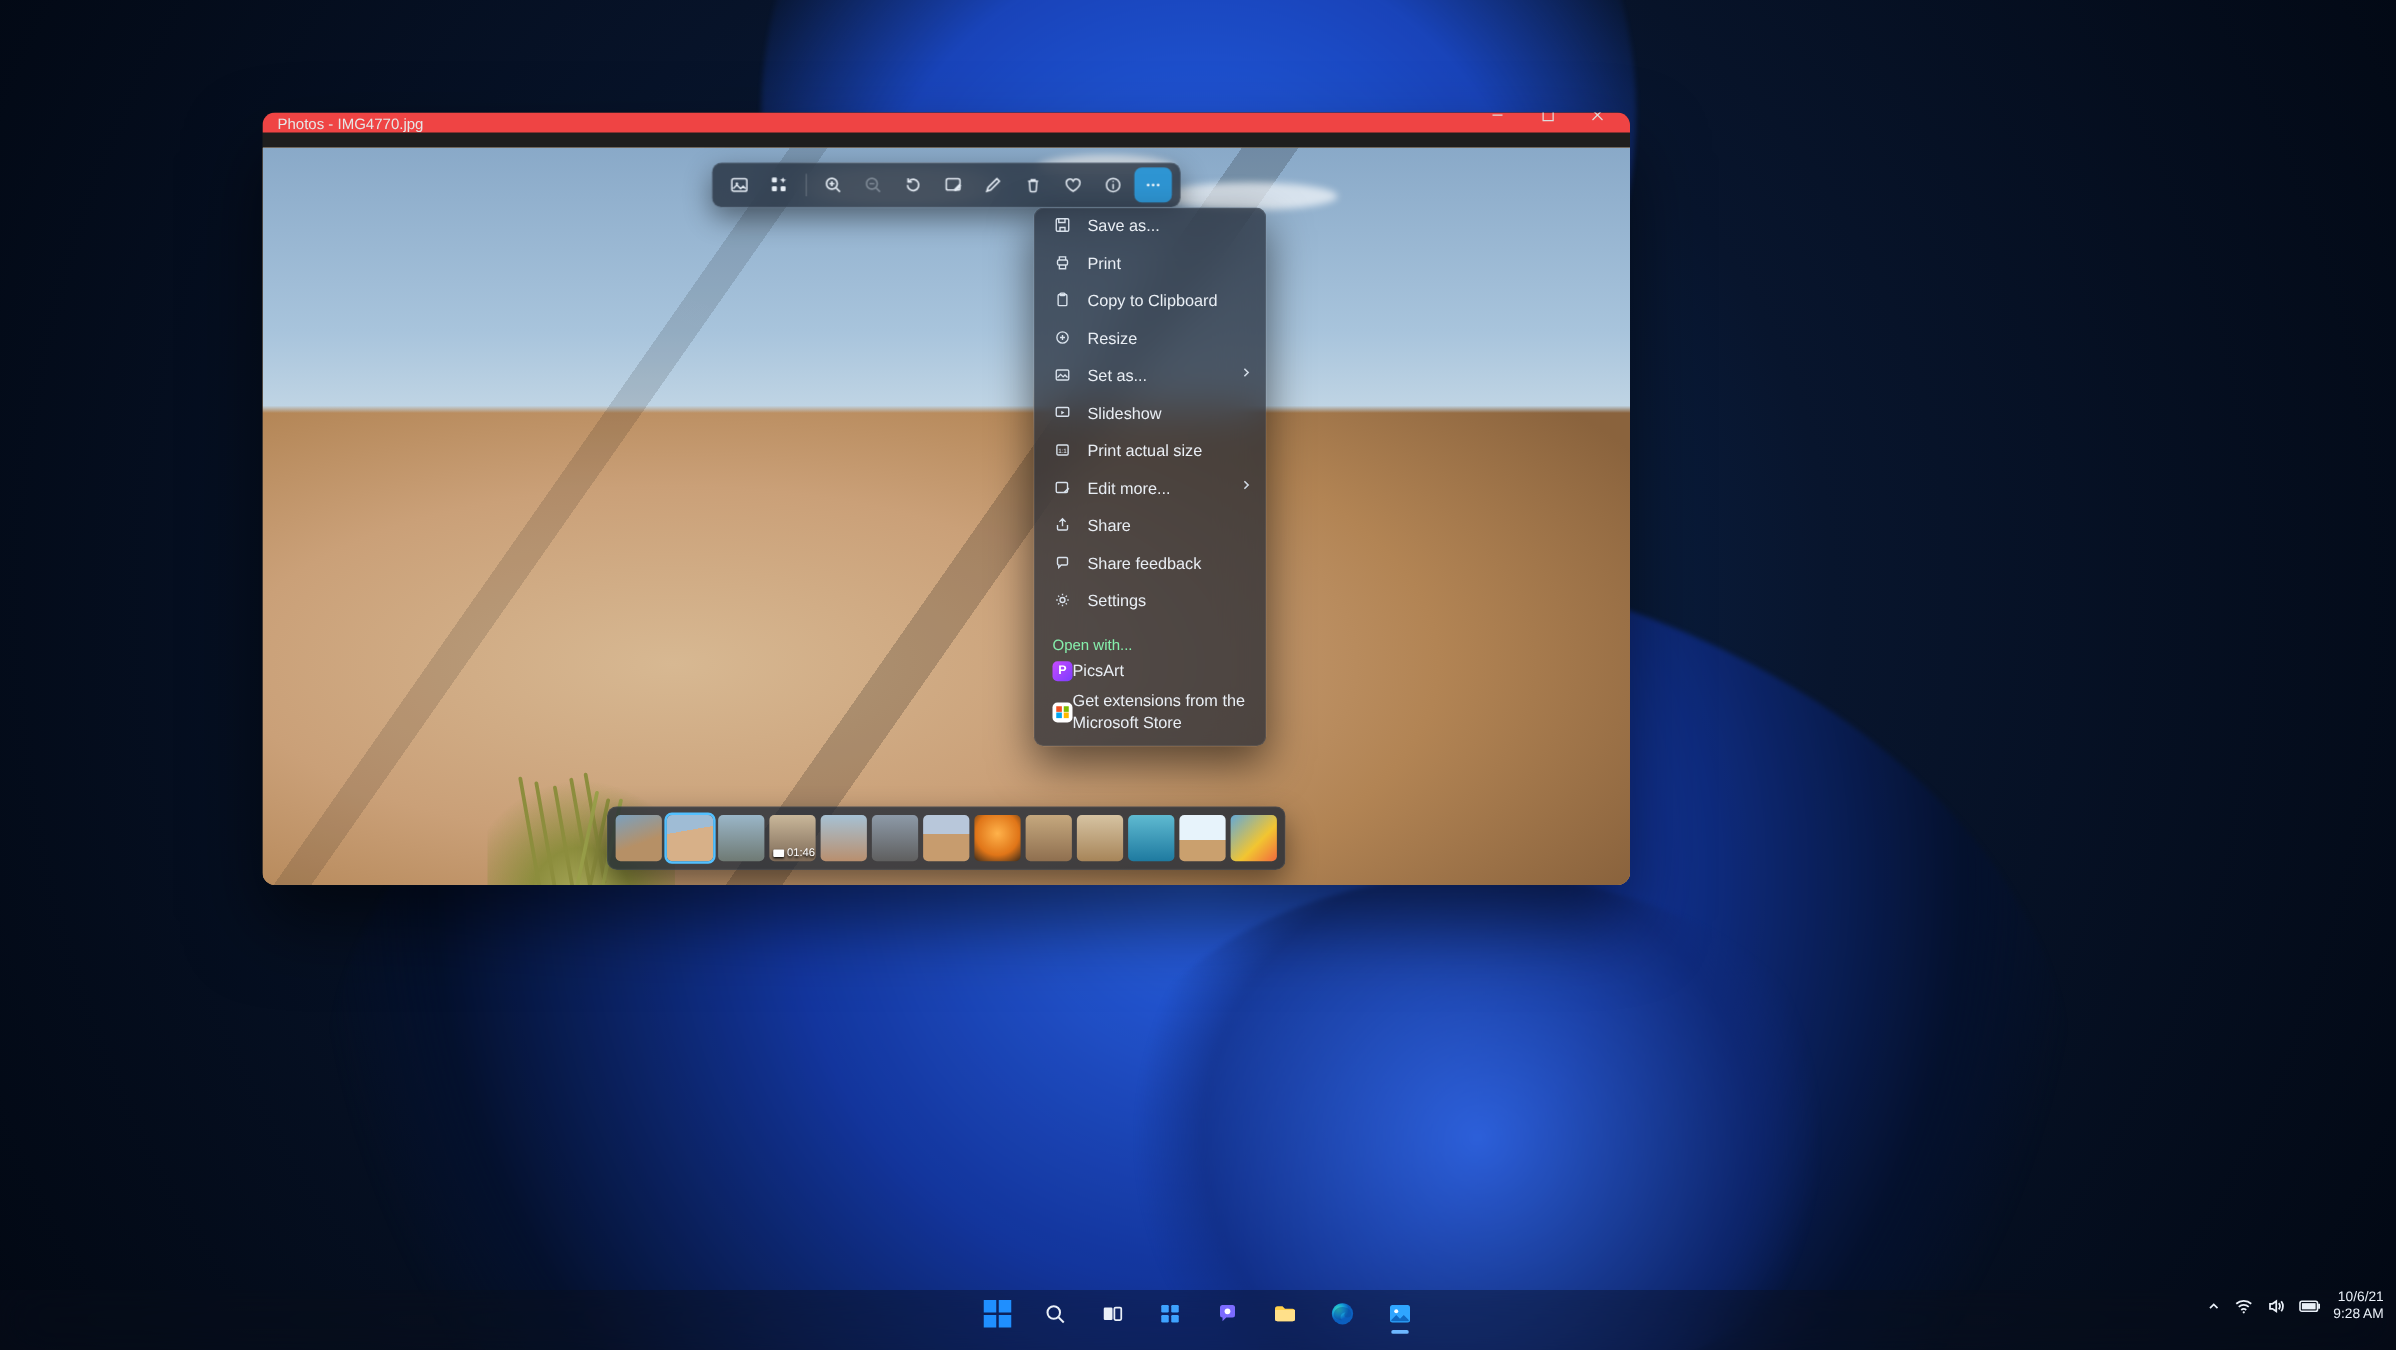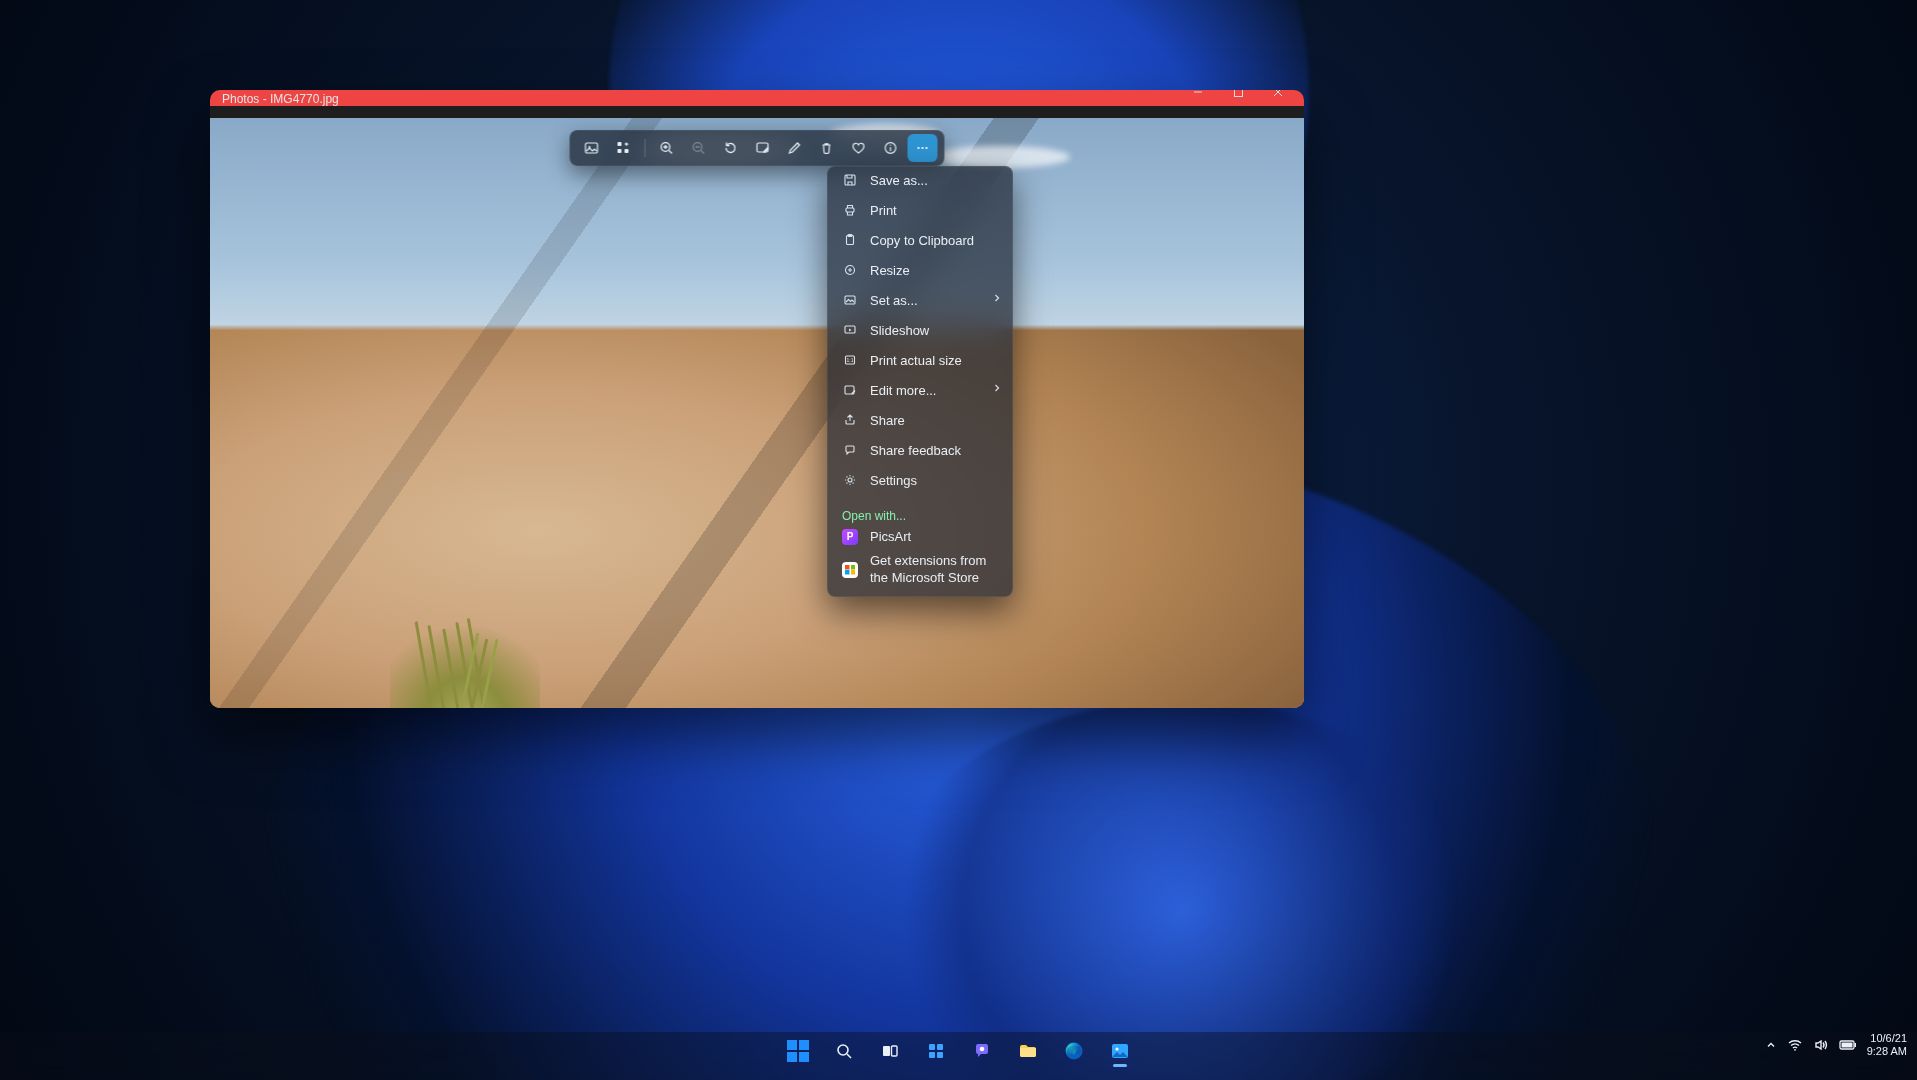--- a/index.html
+++ b/index.html
@@ -67,21 +67,21 @@
   
   .menu { position:absolute; top:48px; left:617px; width:186px;
     background:rgba(28,36,48,.70); backdrop-filter: blur(18px); border-radius:8px;
     border:1px solid rgba(255,255,255,.07); box-shadow:0 14px 34px rgba(0,0,0,.55);
     padding:6px 0; color:#e9eef4; font-size:13px;
   }
   .mitem { display:flex; gap:12px; height:30px; padding:0 14px; position:relative; }
   .mitem .micon { width:16px; display:flex; justify-content:center; color:#d9e2ec; }
   .mitem .chev { position:absolute; right:10px; color:#cfd8e3; }
   .mgroup { padding:6px 14px 2px; font-size:12px; color:#86efac; }
-  .mapp { display:flex; align-items:center; gap:12px; padding:4px 14px; line-height:1.25; }
+  .mapp { display:flex; align-items:center; padding:4px 14px; line-height:1.25; }
   .mapp .appicon { width:16px; height:16px; border-radius:4px; flex:0 0 16px; }
   .mapp .appicon.picsart { background:linear-gradient(135deg,#c84bff,#7a3cff); position:relative; }
   .mapp .appicon.picsart::after{content:"P"; position:absolute; inset:0; display:flex; align-items:center; justify-content:center; color:#fff; font-size:10px; font-weight:700;}
   .mapp .appicon.store { background:#fff; position:relative; }
   .mapp .appicon.store::after{content:""; position:absolute; inset:3px; background:
      linear-gradient(#f25022,#f25022) left top/45% 45% no-repeat,
      linear-gradient(#7fba00,#7fba00) right top/45% 45% no-repeat,
      linear-gradient(#00a4ef,#00a4ef) left bottom/45% 45% no-repeat,
      linear-gradient(#ffb900,#ffb900) right bottom/45% 45% no-repeat; }
 
@@ -342,20 +342,42 @@
       <div class="mapp">
         <span class="appicon picsart"></span>
         <span>PicsArt</span>
       </div>
       <div class="mapp">
         <span class="appicon store"></span>
         <span>Get extensions from the Microsoft Store</span>
       </div>
     </div>
 
+    <div class="filmstrip">
+      <div class="thumb t0"></div>
+      <div class="thumb t1 sel"></div>
+      <div class="thumb t2"></div>
+      <div class="thumb t3">
+        <span class="dur">
+          <svg width="9" height="9" viewBox="0 0 9 9" fill="#fff">
+              <rect x="0" y="1.5" width="9" height="6" rx="1"></rect>
+            </svg>
+          <span>01:46</span>
+        </span>
+      </div>
+      <div class="thumb t4"></div>
+      <div class="thumb t5"></div>
+      <div class="thumb t6"></div>
+      <div class="thumb t7"></div>
+      <div class="thumb t8"></div>
+      <div class="thumb t9"></div>
+      <div class="thumb t10"></div>
+      <div class="thumb t11"></div>
+      <div class="thumb t12"></div>
+    </div>
   </div>
 </div>
 
 <div class="taskbar">
   <div class="taskcenter">
     <div class="taskbtn">
       <div class="winlogo">
           <span></span>
           <span></span>
           <span></span>

